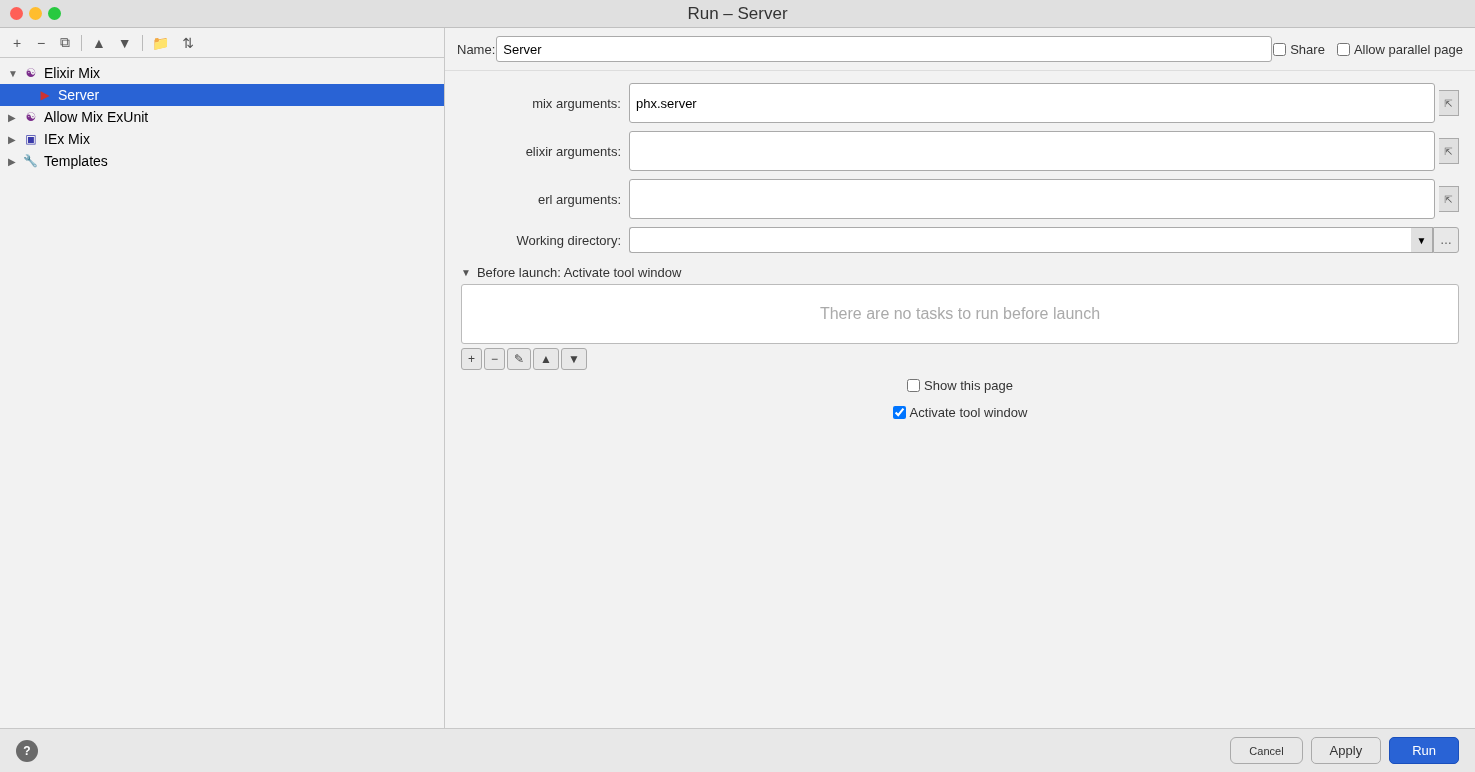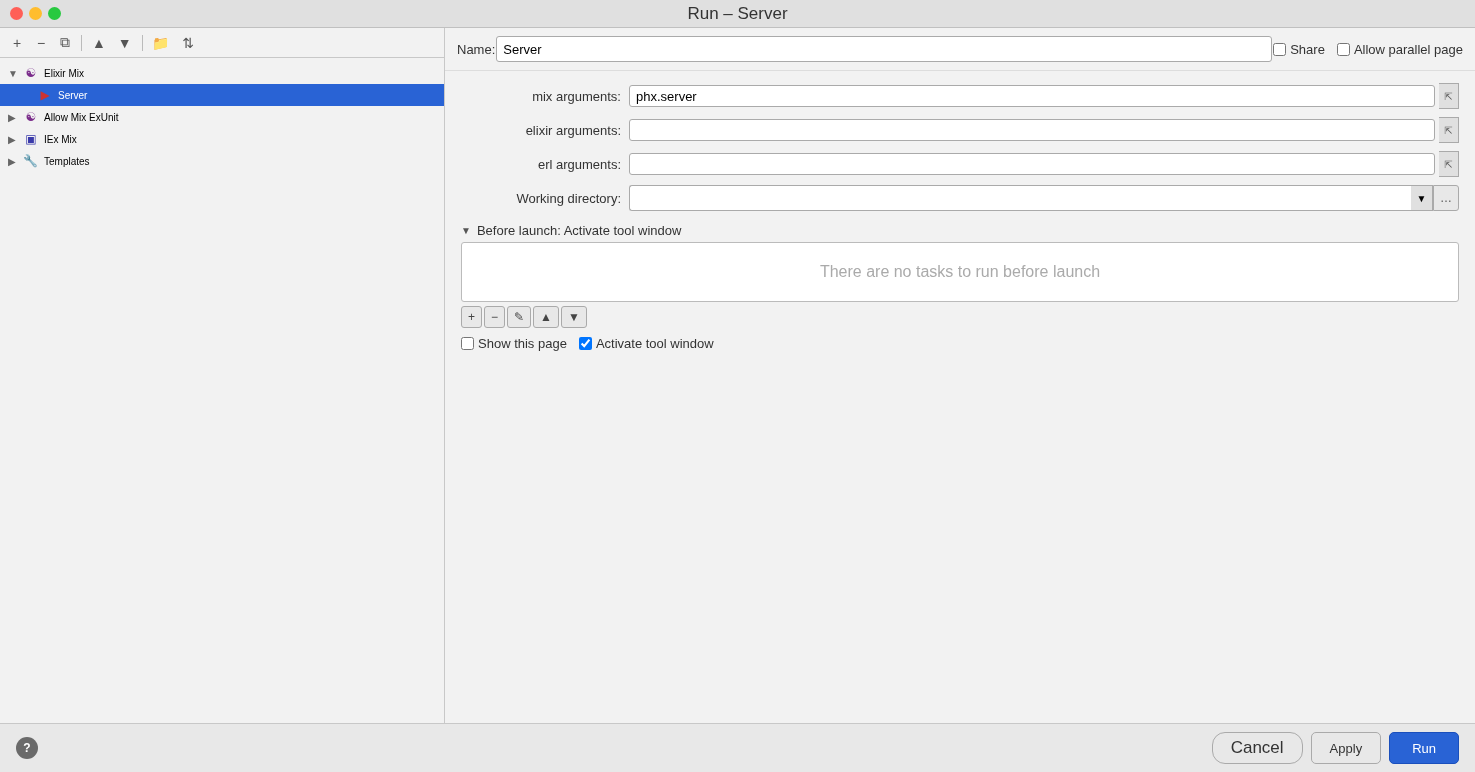--- a/index.html
+++ b/index.html
@@ -112,21 +112,21 @@
     .tree-item .icon {
       width: 18px;
       height: 16px;
       margin-right: 4px;
       flex-shrink: 0;
       display: flex;
       align-items: center;
       justify-content: center;
       font-size: 12px;
     }
-    .tree-item .label { font-size: 10px; }
+    .tree-item .label { font-size: 14px; }
     
     .elixir-icon { color: #7b2d8b; font-size: 14px; }
     .server-icon { color: #cc3333; font-size: 12px; }
     .wrench-icon { color: #888; font-size: 12px; }
     
     .right-panel {
       flex: 1;
       display: flex;
       flex-direction: column;
       background: #f2f2f2;
@@ -203,21 +203,21 @@
       flex-shrink: 0;
     }
     .form-input-wrap {
       flex: 1;
       display: flex;
       align-items: center;
       gap: 4px;
     }
     .form-input {
       flex: 1;
-      height: 22px;
+      height: 40px;
       border: 1px solid #aaa;
       border-radius: 3px;
       padding: 0 6px;
       font-size: 13px;
       background: white;
       outline: none;
     }
     .expand-btn {
       width: 20px;
       height: 26px;
@@ -340,20 +340,21 @@
       align-items: center;
       justify-content: center;
       color: #444;
       height: 22px;
     }
     .before-launch-options {
       display: flex;
       align-items: center;
       gap: 12px;
       padding: 4px 0;
+      flex-direction: column;
     }
     
     .bottom-bar {
       display: flex;
       align-items: center;
       justify-content: space-between;
       padding: 8px 16px;
       background: #e8e8e8;
       border-top: 1px solid #c8c8c8;
       flex-shrink: 0;
@@ -372,23 +373,23 @@
       align-items: center;
       justify-content: center;
     }
     .bottom-right {
       display: flex;
       gap: 8px;
     }
     .btn-cancel {
       background: #e8e8e8;
       border: 1px solid #aaa;
-      border-radius: 13px;
+      border-radius: 6px;
       padding: 5px 18px;
-      font-size: 17px;
+      font-size: 11px;
       cursor: pointer;
       color: #333;
     }
     .btn-apply {
       background: #e8e8e8;
       border: 1px solid #aaa;
       border-radius: 5px;
       padding: 5px 18px;
       font-size: 13px;
       cursor: pointer;

